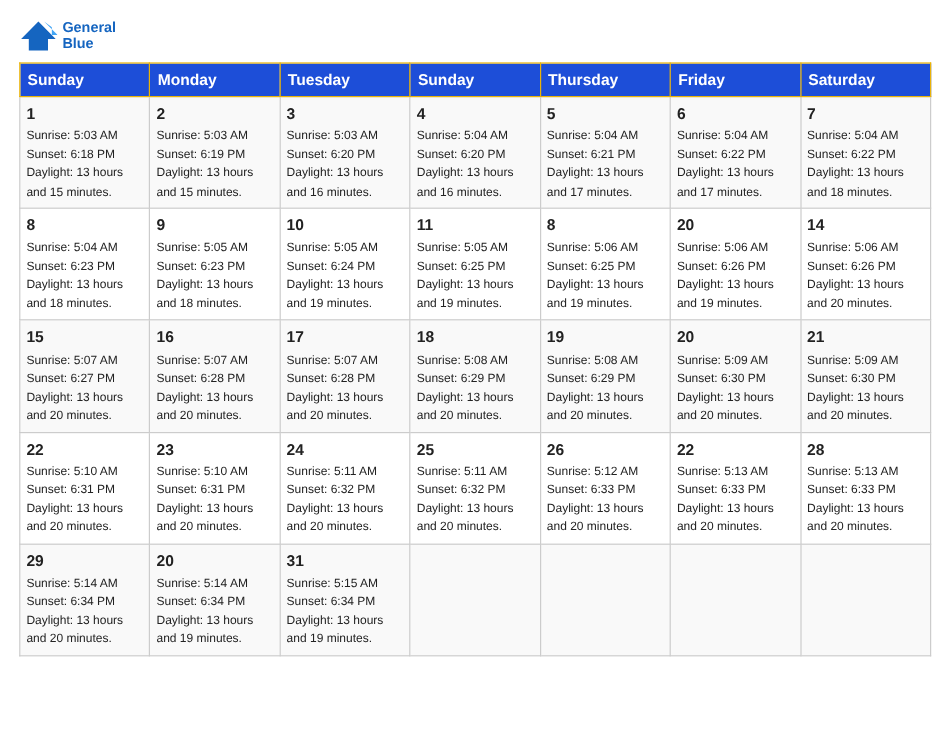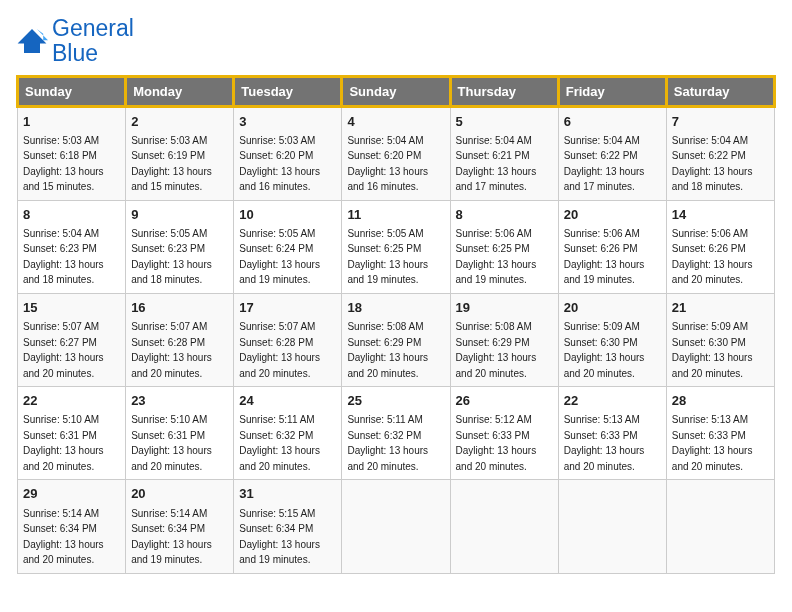--- a/index.html
+++ b/index.html
@@ -15,22 +15,22 @@
       align-items: flex-start;
       justify-content: space-between;
       margin-bottom: 8px;
     }
     .logo {
       display: flex;
       align-items: center;
       gap: 4px;
     }
     .logo-text {
-      font-size: 23px;
-      font-weight: normal;
+      font-size: 12px;
+      font-weight: bold;
       color: #1a1a1a;
       line-height: 1.1;
     }
     .logo-text span {
       color: #1565c0;
     }
     .logo-icon {
       width: 32px;
       height: 28px;
     }
@@ -45,27 +45,27 @@
     .subtitle {
       font-size: 16px;
       color: #333;
     }
     .calendar {
       width: 100%;
       border-collapse: collapse;
       font-size: 11px;
     }
     .calendar thead th {
-      background-color: #737373;
+      background-color: #1d4ed8;
       color: #fff;
       text-align: left;
       padding: 6px 6px;
       font-size: 13px;
       font-weight: bold;
-      border: 3px solid #eab308;
+      border: 1px solid #eab308;
     }
     .calendar tbody td {
       vertical-align: top;
       padding: 5px 5px;
       border: 1px solid #ccc;
       width: calc(100% / 7);
       min-height: 80px;
       height: 80px;
       background: #fff;
       color: #222;

